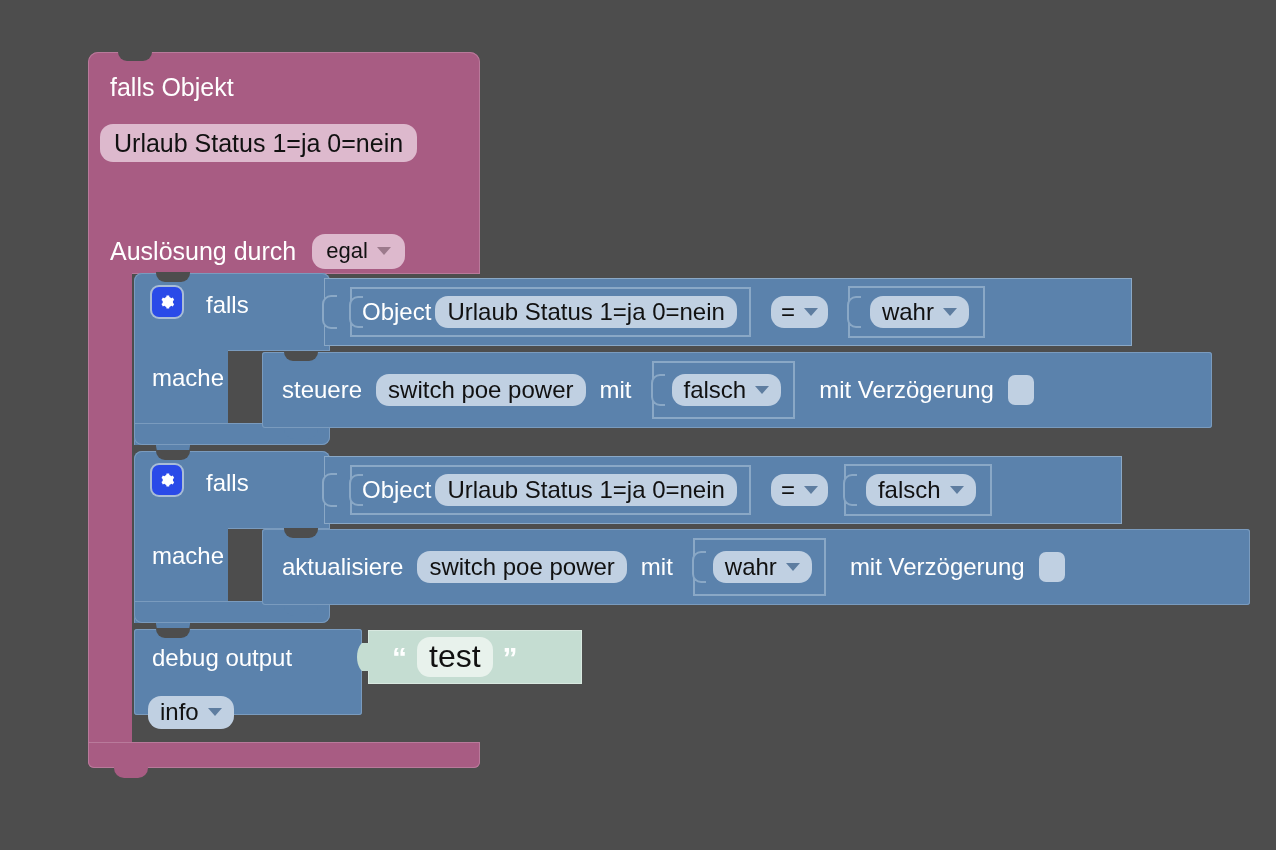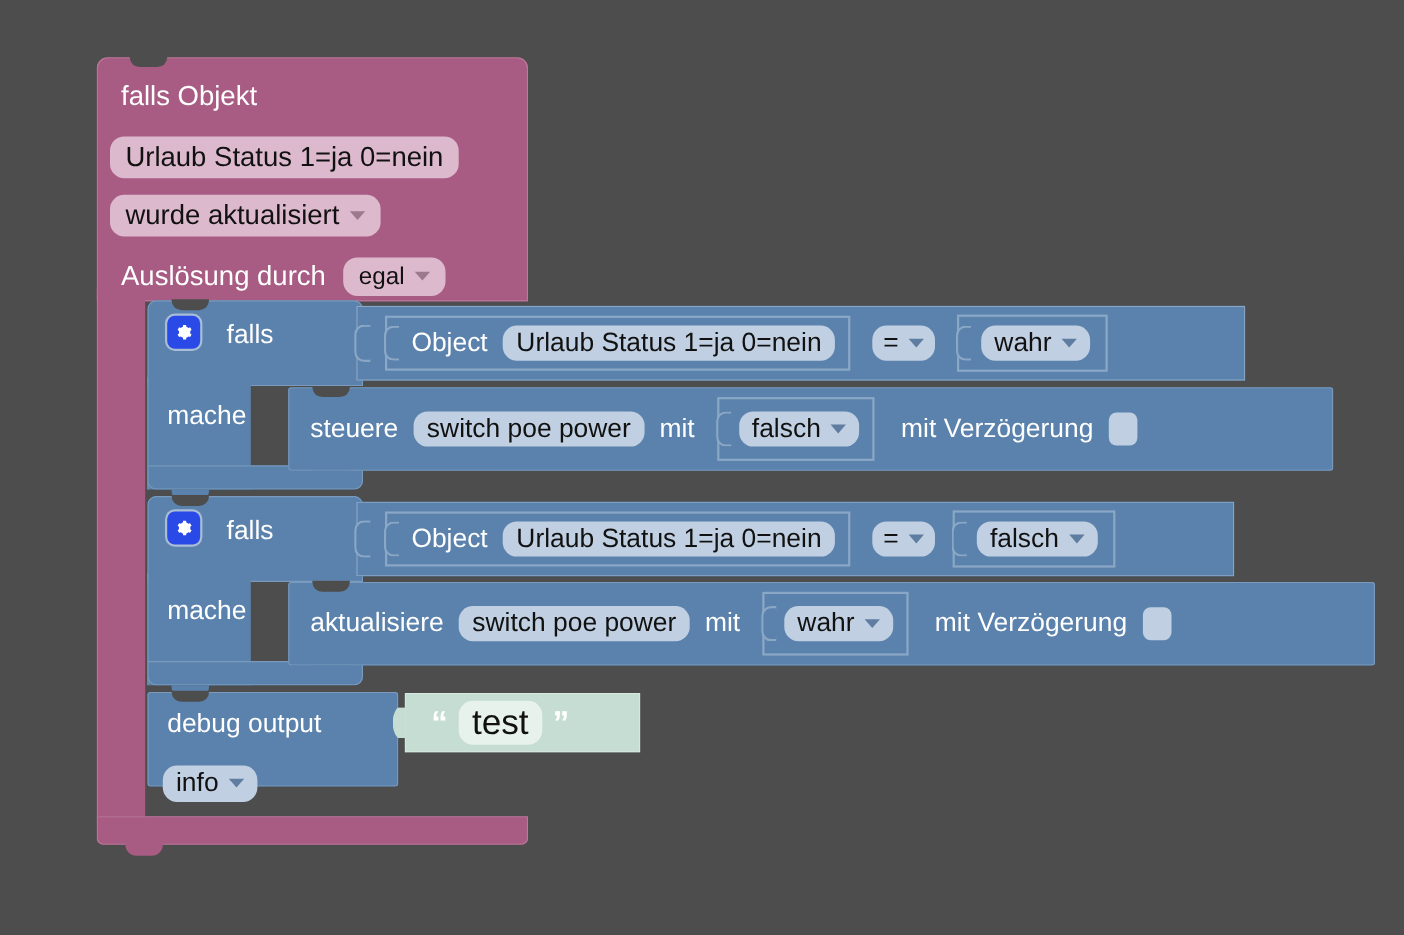--- a/index.html
+++ b/index.html
@@ -176,22 +176,22 @@
     padding: 0 10px;
   }
 
   
   .objget {
     position: relative;
     background: #5b82ac;
     box-shadow: 0 0 0 2px #8aa8c6;
     display: flex;
     align-items: center;
-    gap: 14px;
-    padding: 8px 12px 8px 22px;
+    gap: 4px;
+    padding: 8px 12px 8px 10px;
     text-align: right;
   }
   .plug-outline {
     position: absolute;
     left: 0; top: 50%;
     transform: translateY(-50%);
     width: 11px; height: 28px;
     border: 2px solid #8aa8c6;
     border-right: none;
     border-radius: 9px 0 0 9px;
@@ -305,24 +305,20 @@
     <div id="hat-body"></div>
     <div id="hat-notch"></div>
     <div id="hat-spine"></div>
     <div id="hat-foot"></div>
     <div id="hat-foot-notch"></div>
 
     <div id="hat-title" class="blk-text" style="font-size:25px;">falls Objekt</div>
 
     <div id="hat-objfield" class="field field-pink" style="font-size:25px;padding:5px 14px;">Urlaub Status 1=ja 0=nein</div>
 
-    <div id="hat-trigfield" class="field field-pink" style="font-size:25px;padding:5px 14px;">
-      <span>wurde aktualisiert</span>
-      <span class="caret"></span>
-    </div>
 
     <div id="hat-ausl-row">
       <span class="blk-text" style="font-size:25px;">Auslösung durch</span>
       <span class="field field-pink" style="font-size:22px;padding:5px 14px;">
         <span>egal</span>
         <span class="caret"></span>
       </span>
     </div>
   </div>
 

